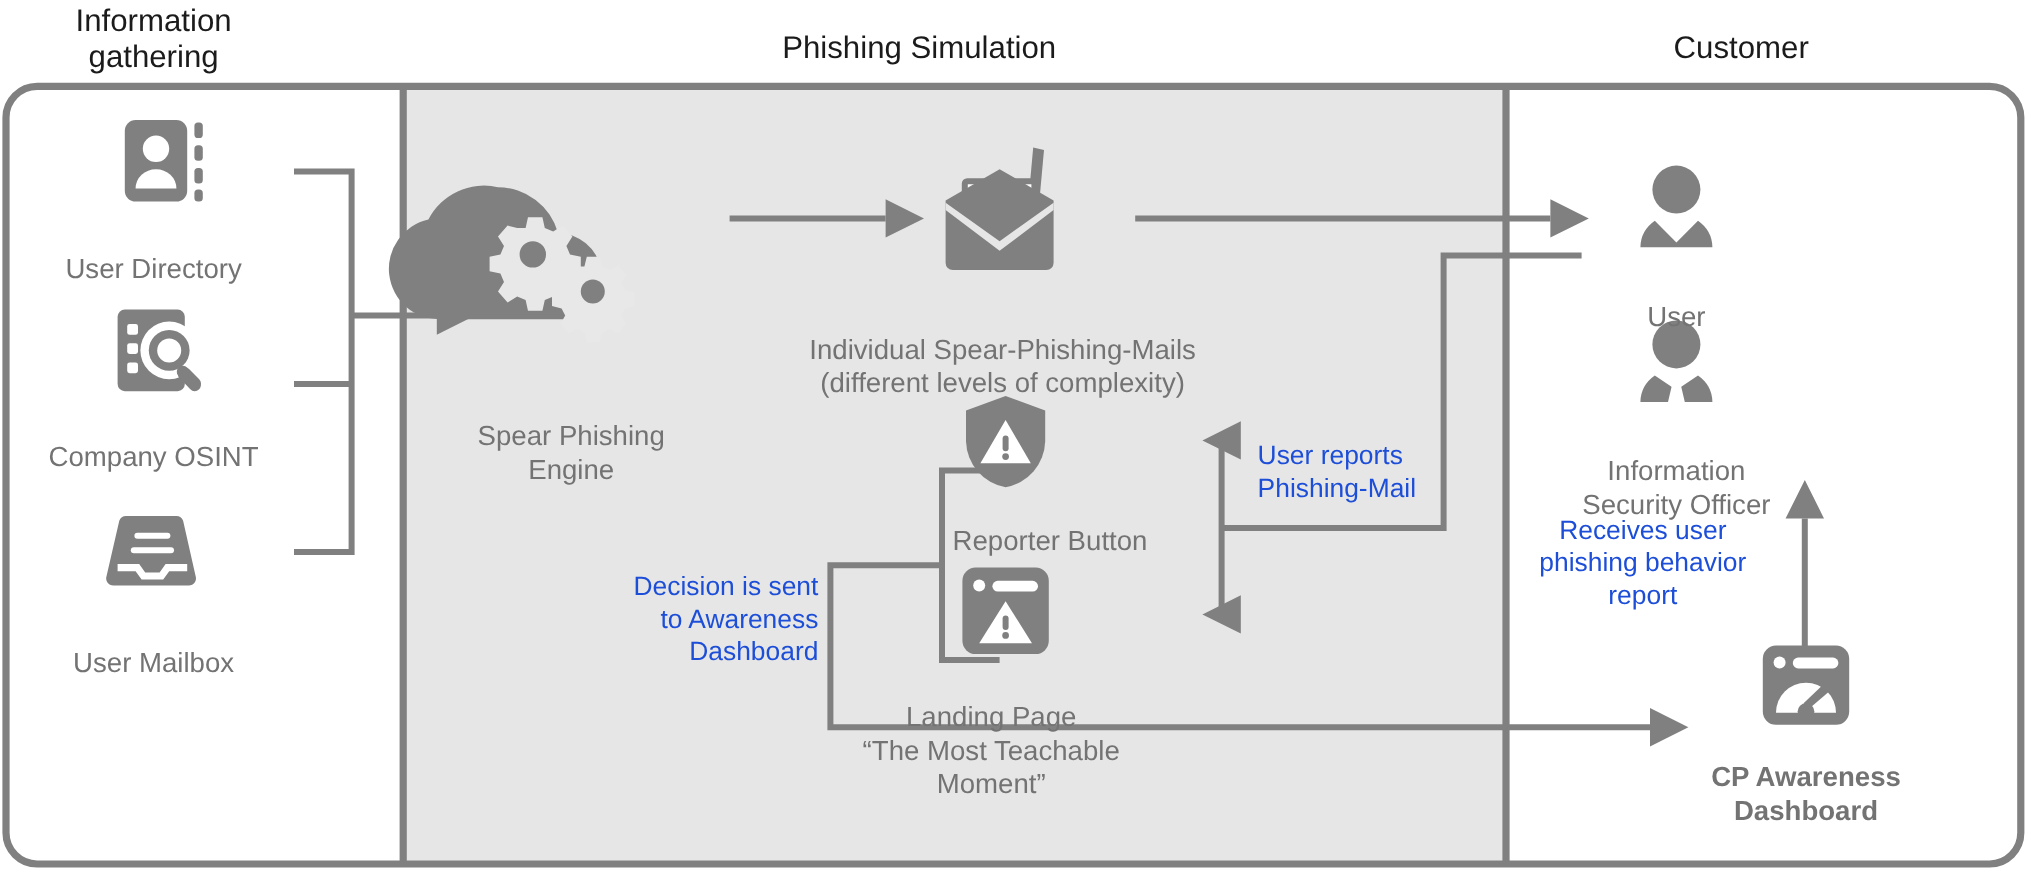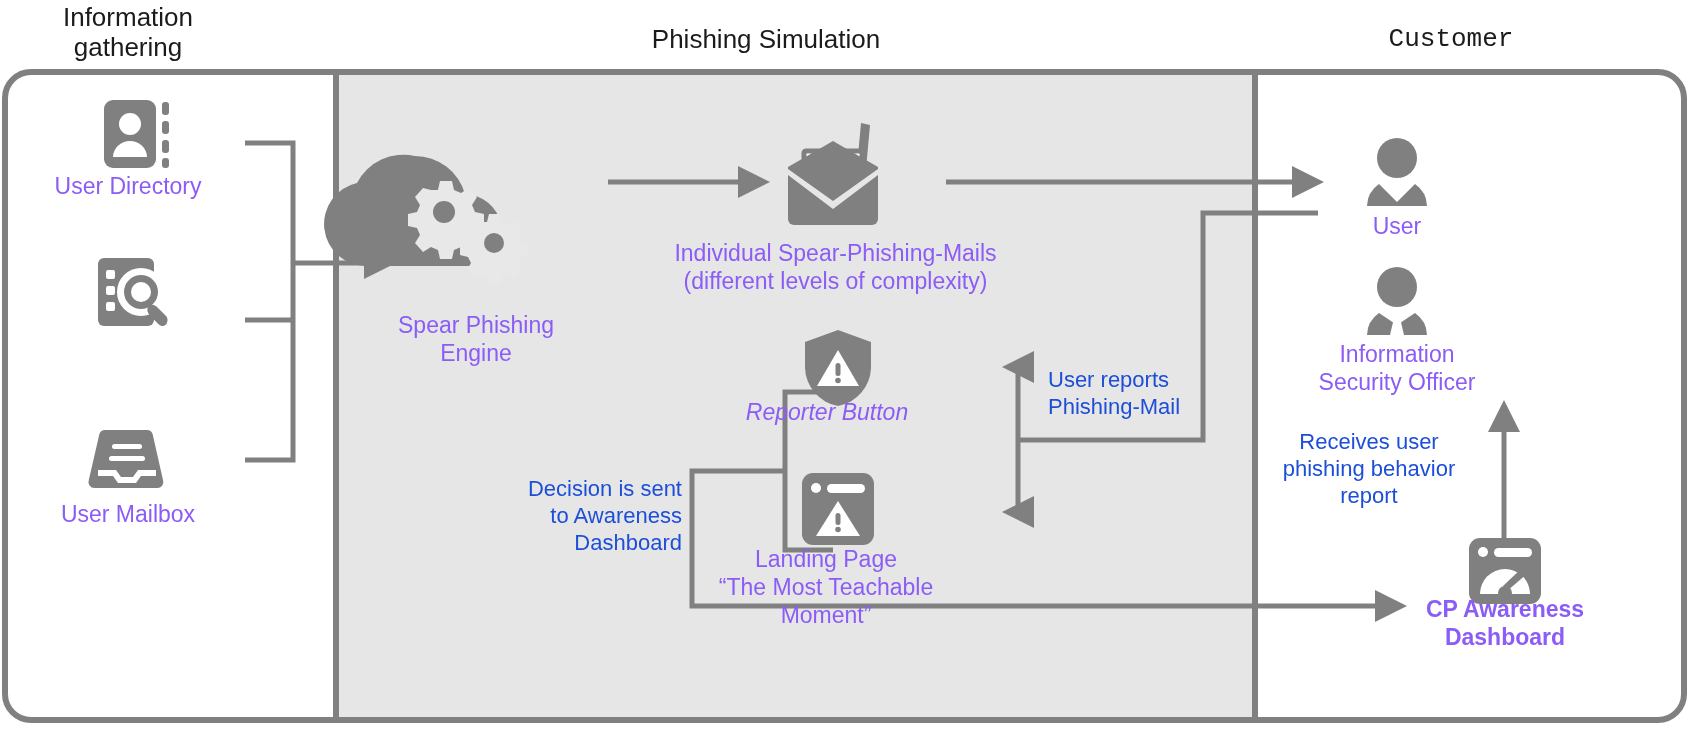--- a/index.html
+++ b/index.html
@@ -32,22 +32,23 @@
     color: #1b1b1b;
     white-space: pre-line;
   }
   .node {
     position: absolute;
     text-align: center;
   }
   .node-label {
     font-size: 23px;
     line-height: 28px;
-    color: #8b5cf6;
+    color: #737373;
     white-space: pre-line;
+    margin-top: 38px;
   }
   .edge-label {
     position: absolute;
     font-size: 22px;
     line-height: 27px;
     color: #1d4ed8;
     white-space: pre-line;
   }
   .ta-left { text-align: left; }
   .ta-right { text-align: right; }
@@ -56,21 +57,21 @@
 </head>
 <body>
 
 <div id="stage">
 
   <div class="col-title" style="left:10px; top:2px; width:236px;">Information
 gathering</div>
 
   <div class="col-title" style="left:636px; top:24px; width:260px;">Phishing Simulation</div>
 
-  <div class="col-title" style="left:1378px; top:24px; width:146px;font-family:Liberation Mono, monospace;">Customer</div>
+  <div class="col-title" style="left:1378px; top:24px; width:146px;">Customer</div>
 
   <svg class="layer" viewBox="0 0 1690 733">
     <defs>
       <clipPath id="frameClip">
         <rect x="5" y="72" width="1679" height="648" rx="26" ry="26"></rect>
       </clipPath>
     </defs>
 
     <g clip-path="url(#frameClip)">
       <rect x="336" y="72" width="919" height="648" fill="#e6e6e6"></rect>
@@ -200,36 +201,39 @@
       <path d="M11,56 a25,25 0 0 1 50,0 z" fill="#ffffff"></path>
       <path d="M53,30 l5,6 l-20,17 l-4,-5 z" fill="#808080"></path>
       <circle cx="36" cy="55" r="7" fill="#808080"></circle>
     </g>
   </svg>
 
   <div class="node" style="left:20px; top:172px; width:216px;">
     <div class="node-label">User Directory</div>
   </div>
 
+  <div class="node" style="left:20px; top:328px; width:216px;">
+    <div class="node-label">Company OSINT</div>
+  </div>
 
   <div class="node" style="left:20px; top:500px; width:216px;">
     <div class="node-label">User Mailbox</div>
   </div>
 
   <div class="node" style="left:366px; top:311px; width:220px;">
     <div class="node-label">Spear Phishing
 Engine</div>
   </div>
 
   <div class="node" style="left:648px; top:239px; width:375px;">
     <div class="node-label">Individual Spear-Phishing-Mails
 (different levels of complexity)</div>
   </div>
 
-  <div class="node" style="left:724px; top:398px; width:206px;font-style:italic;">
+  <div class="node" style="left:772px; top:398px; width:206px;">
     <div class="node-label">Reporter Button</div>
   </div>
 
   <div class="node" style="left:676px; top:545px; width:300px;">
     <div class="node-label">Landing Page
 “The Most Teachable Moment”</div>
   </div>
 
   <div class="node" style="left:1317px; top:212px; width:160px;">
     <div class="node-label">User</div>

